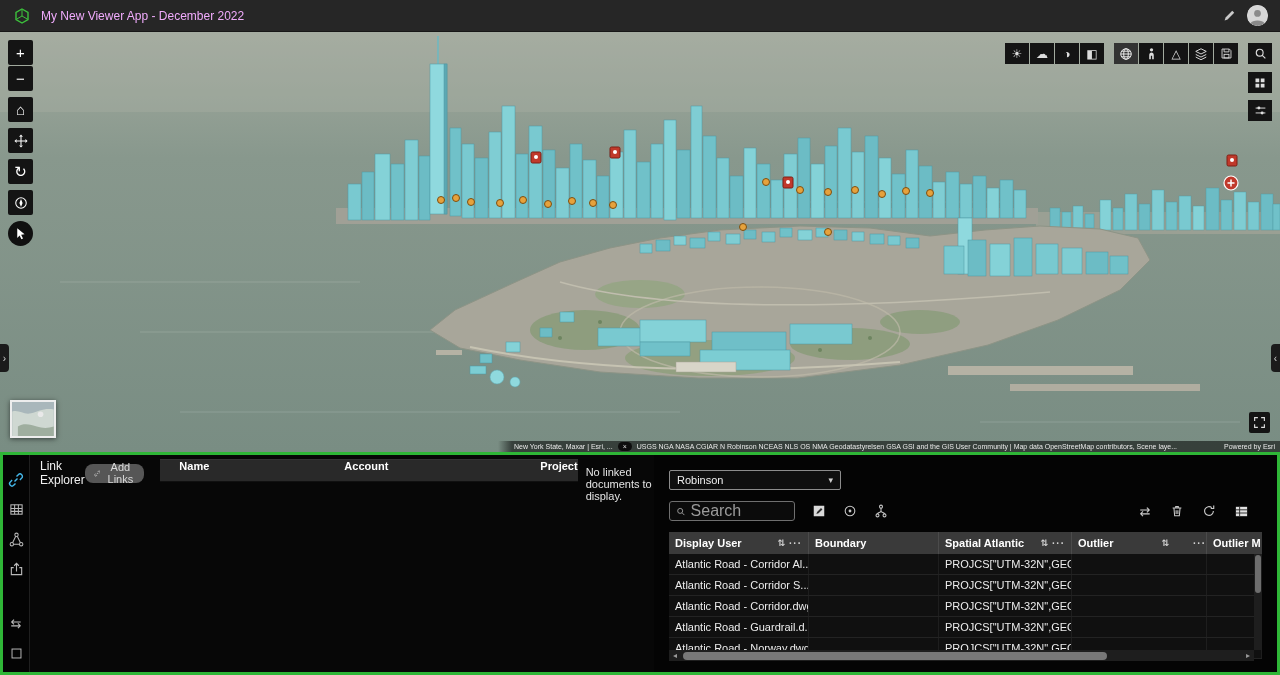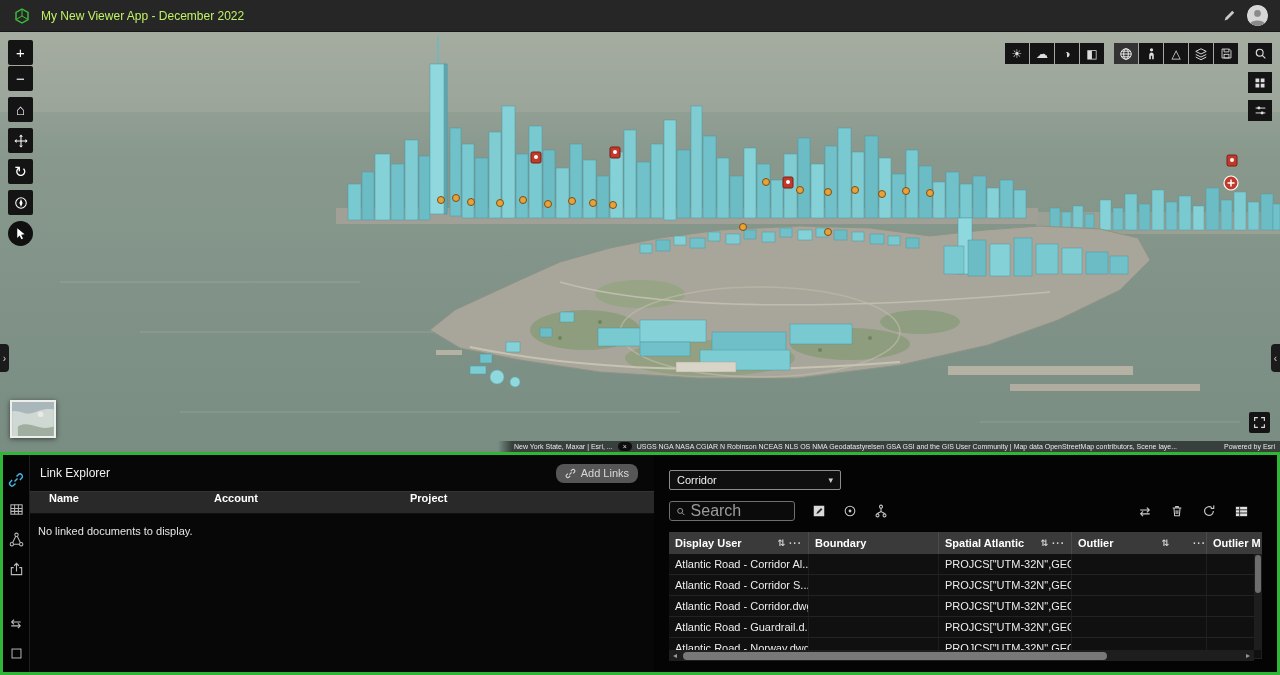--- a/index.html
+++ b/index.html
@@ -3,21 +3,21 @@
 <meta charset="utf-8">
 <style>
   * { margin:0; padding:0; box-sizing:border-box; }
   html,body { width:1280px; height:675px; overflow:hidden; background:#000;
     font-family:"Liberation Sans","DejaVu Sans",sans-serif; }
   .screen { position:relative; width:1280px; height:675px; background:#050505; }
 
   
   .topbar { position:absolute; top:0; left:0; right:0; height:32px; background:#262626;
     display:flex; align-items:center; padding:0 12px; gap:9px; border-bottom:1px solid #171717; }
-  .topbar .title { color:#bef264; font-size:12px; }
+  .topbar .title { color:#f0abfc; font-size:12px; }
   .topbar .spacer { flex:1; }
   .iconbtn { background:none; border:none; display:flex; align-items:center; justify-content:center; cursor:pointer; padding:2px; }
   .avatar { width:21px; height:21px; border-radius:50%; overflow:hidden; background:#d6d6d6; border:none; cursor:pointer; padding:0; }
 
   
   .maparea { position:absolute; top:32px; left:0; right:0; height:420px; background:#7e9388; overflow:hidden; }
   .scene { position:absolute; inset:0; width:100%; height:100%; display:block; }
 
   .left-tools { position:absolute; left:8px; top:8px; display:flex; flex-direction:column; gap:6px; }
   .tool-group { display:flex; flex-direction:column; gap:1px; }
@@ -54,21 +54,21 @@
   
   .dock { position:absolute; left:0; top:452px; width:1280px; height:223px; background:#040404;
     border:3px solid #2fb637; display:flex; }
   .rail { width:27px; display:flex; flex-direction:column; align-items:center; padding:16px 0 10px;
     gap:13px; border-right:1px solid #1f1f1f; }
   .ricon { width:17px; height:17px; background:none; border:none; color:#b9b9b9; display:flex;
     align-items:center; justify-content:center; font-size:13px; cursor:pointer; padding:0; }
   .ricon.active { color:#45b8ea; }
   .ricon.push { margin-top:auto; }
 
-  .lepanel { width:624px; display:flex; flex-direction:column; background:#070707; }
+  .lepanel { width:624px; display:flex; flex-direction:row; background:#070707; }
   .le-head { height:32px; display:flex; align-items:center; padding:4px 16px 0 10px; }
   .le-title { color:#f0f0f0; font-size:12px; }
   .addlinks { margin-left:auto; background:#565656; color:#d9d9d9; border:none; border-radius:8px;
     height:19px; padding:0 9px; font-size:11px; display:flex; align-items:center; gap:5px; cursor:pointer; }
   .le-cols { height:23px; background:#292929; display:flex; align-items:flex-start; color:#fff; font-size:11px;
     font-weight:bold; border-top:1px solid #343434; border-bottom:1px solid #101010; margin-top:4px; }
   .le-col1 { width:172px; padding-left:19px; } .le-col2 { width:196px; padding-left:12px; } .le-col3 { flex:1; padding-left:12px; }
   .le-empty { color:#e4e4e4; font-size:11px; padding:11px 0 0 8px; }
 
   .dockgap { width:7px; }
@@ -540,21 +540,21 @@
         <span class="le-col2">Account</span>
         <span class="le-col3">Project</span>
       </div>
       <div class="le-empty">No linked documents to display.</div>
     </section>
 
     <div class="dockgap"></div>
 
     <section class="docpanel">
       <div class="docselect">
-        <span>Corridor</span>
+        <span>Robinson</span>
         <span class="caret">▾</span>
       </div>
 
       <div class="docbar">
         <div class="searchbox">
           <svg width="11" height="11" viewBox="0 0 16 16" fill="none" stroke="#9b9b9b" stroke-width="1.6">
               <circle cx="7" cy="7" r="4.2"></circle>
               <path d="M10.2 10.2L14 14"></path>
             </svg>
           <input type="text" placeholder="Search" style="">

